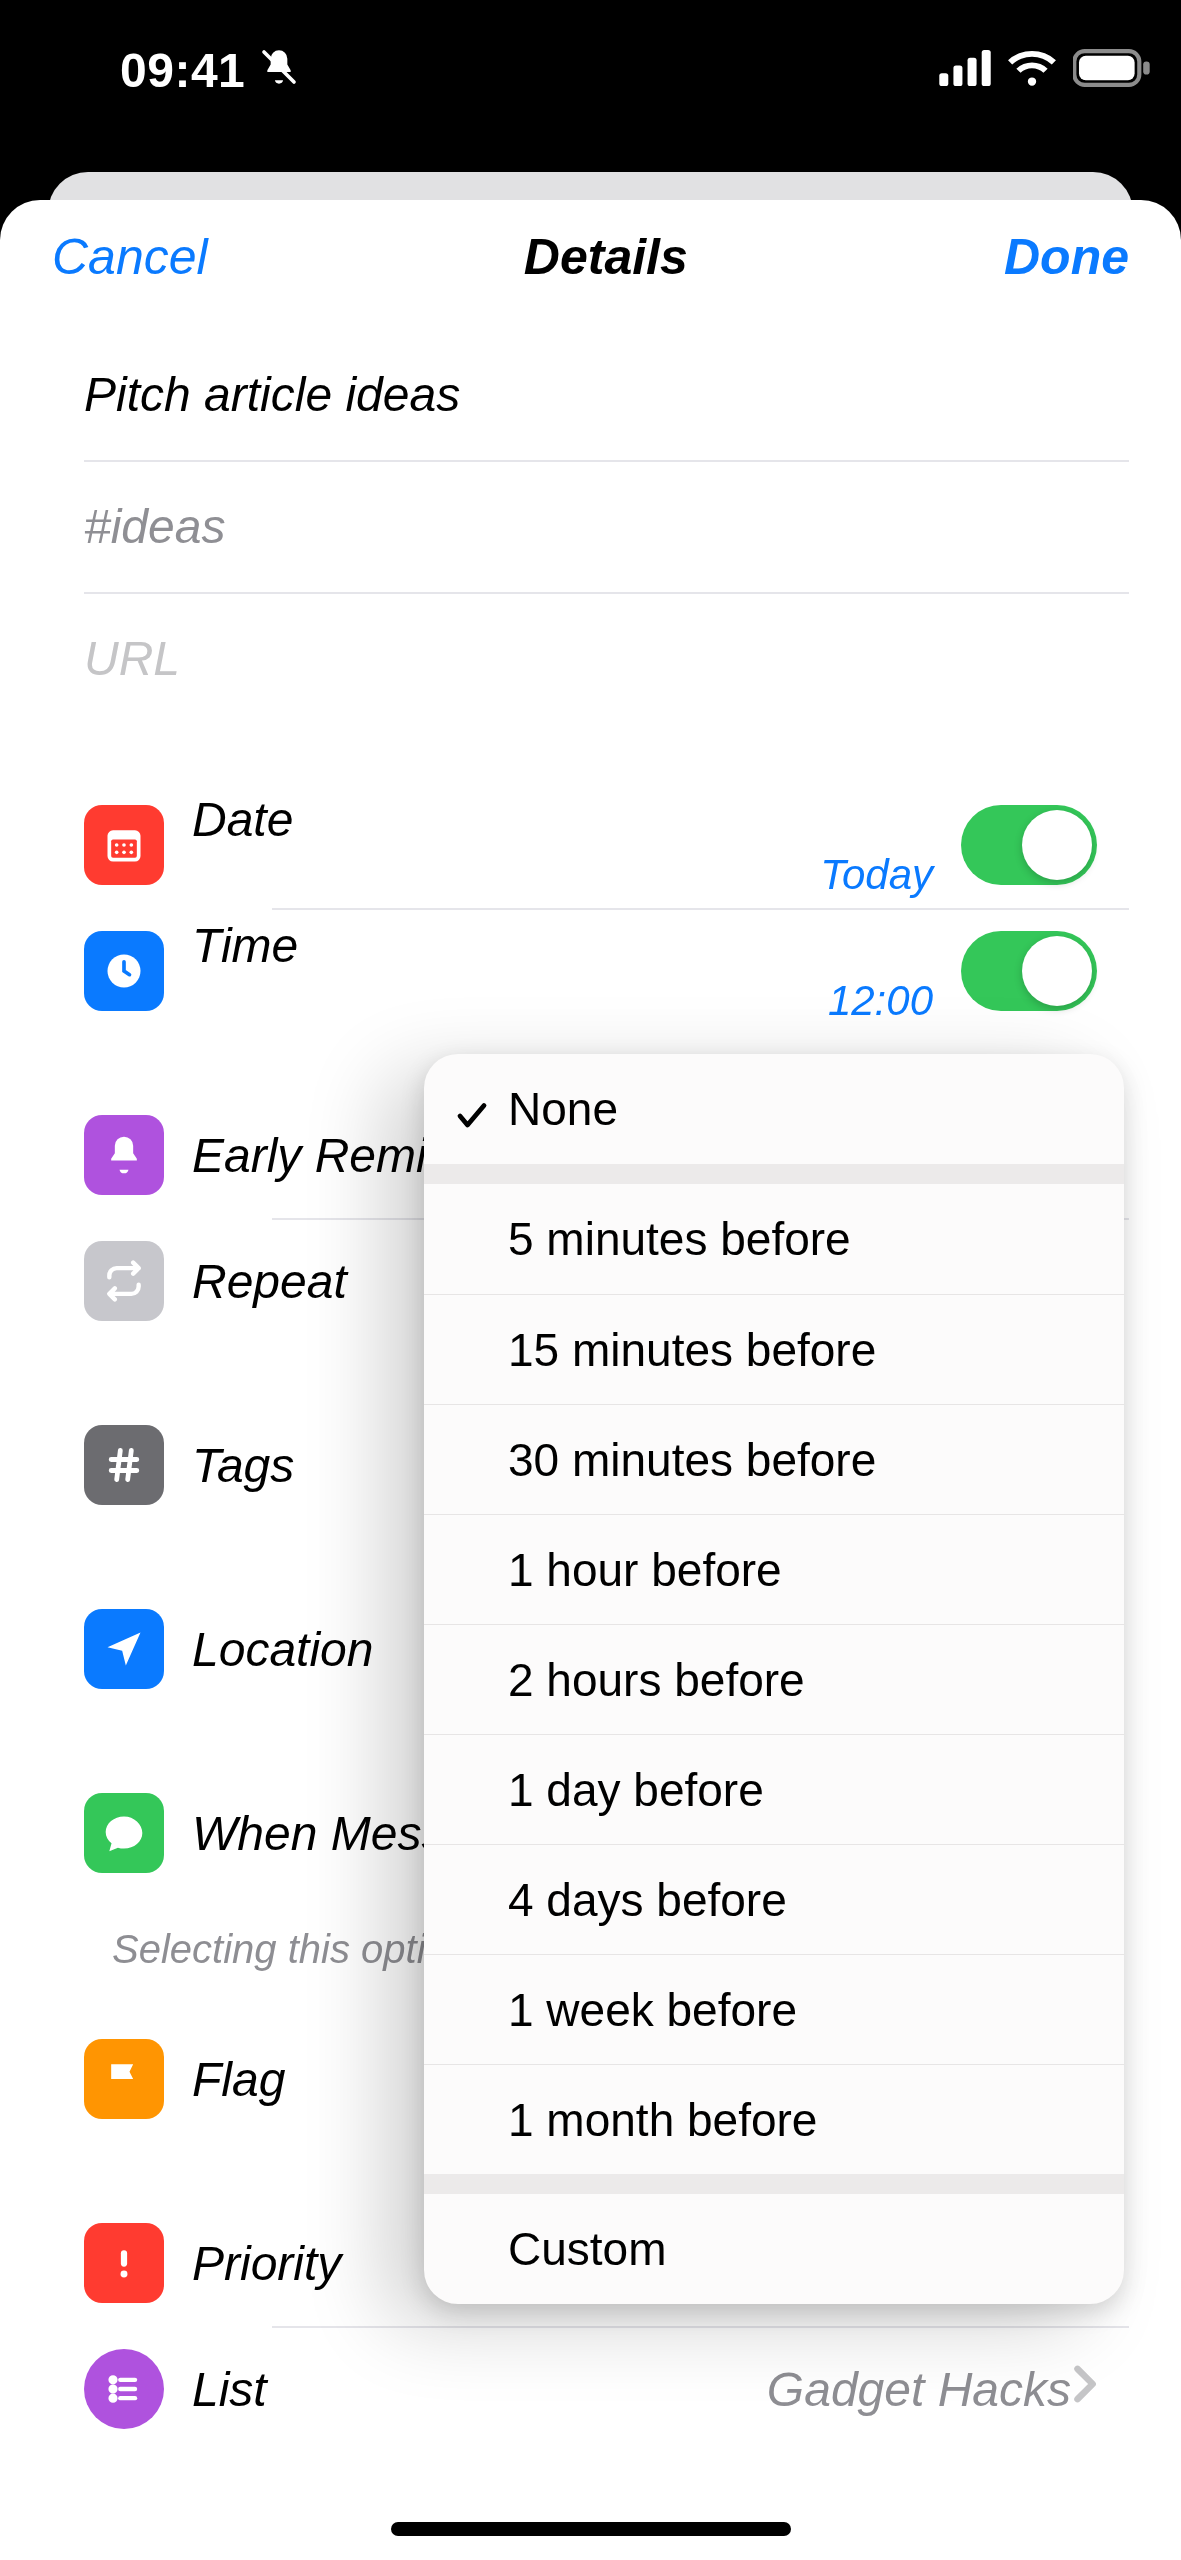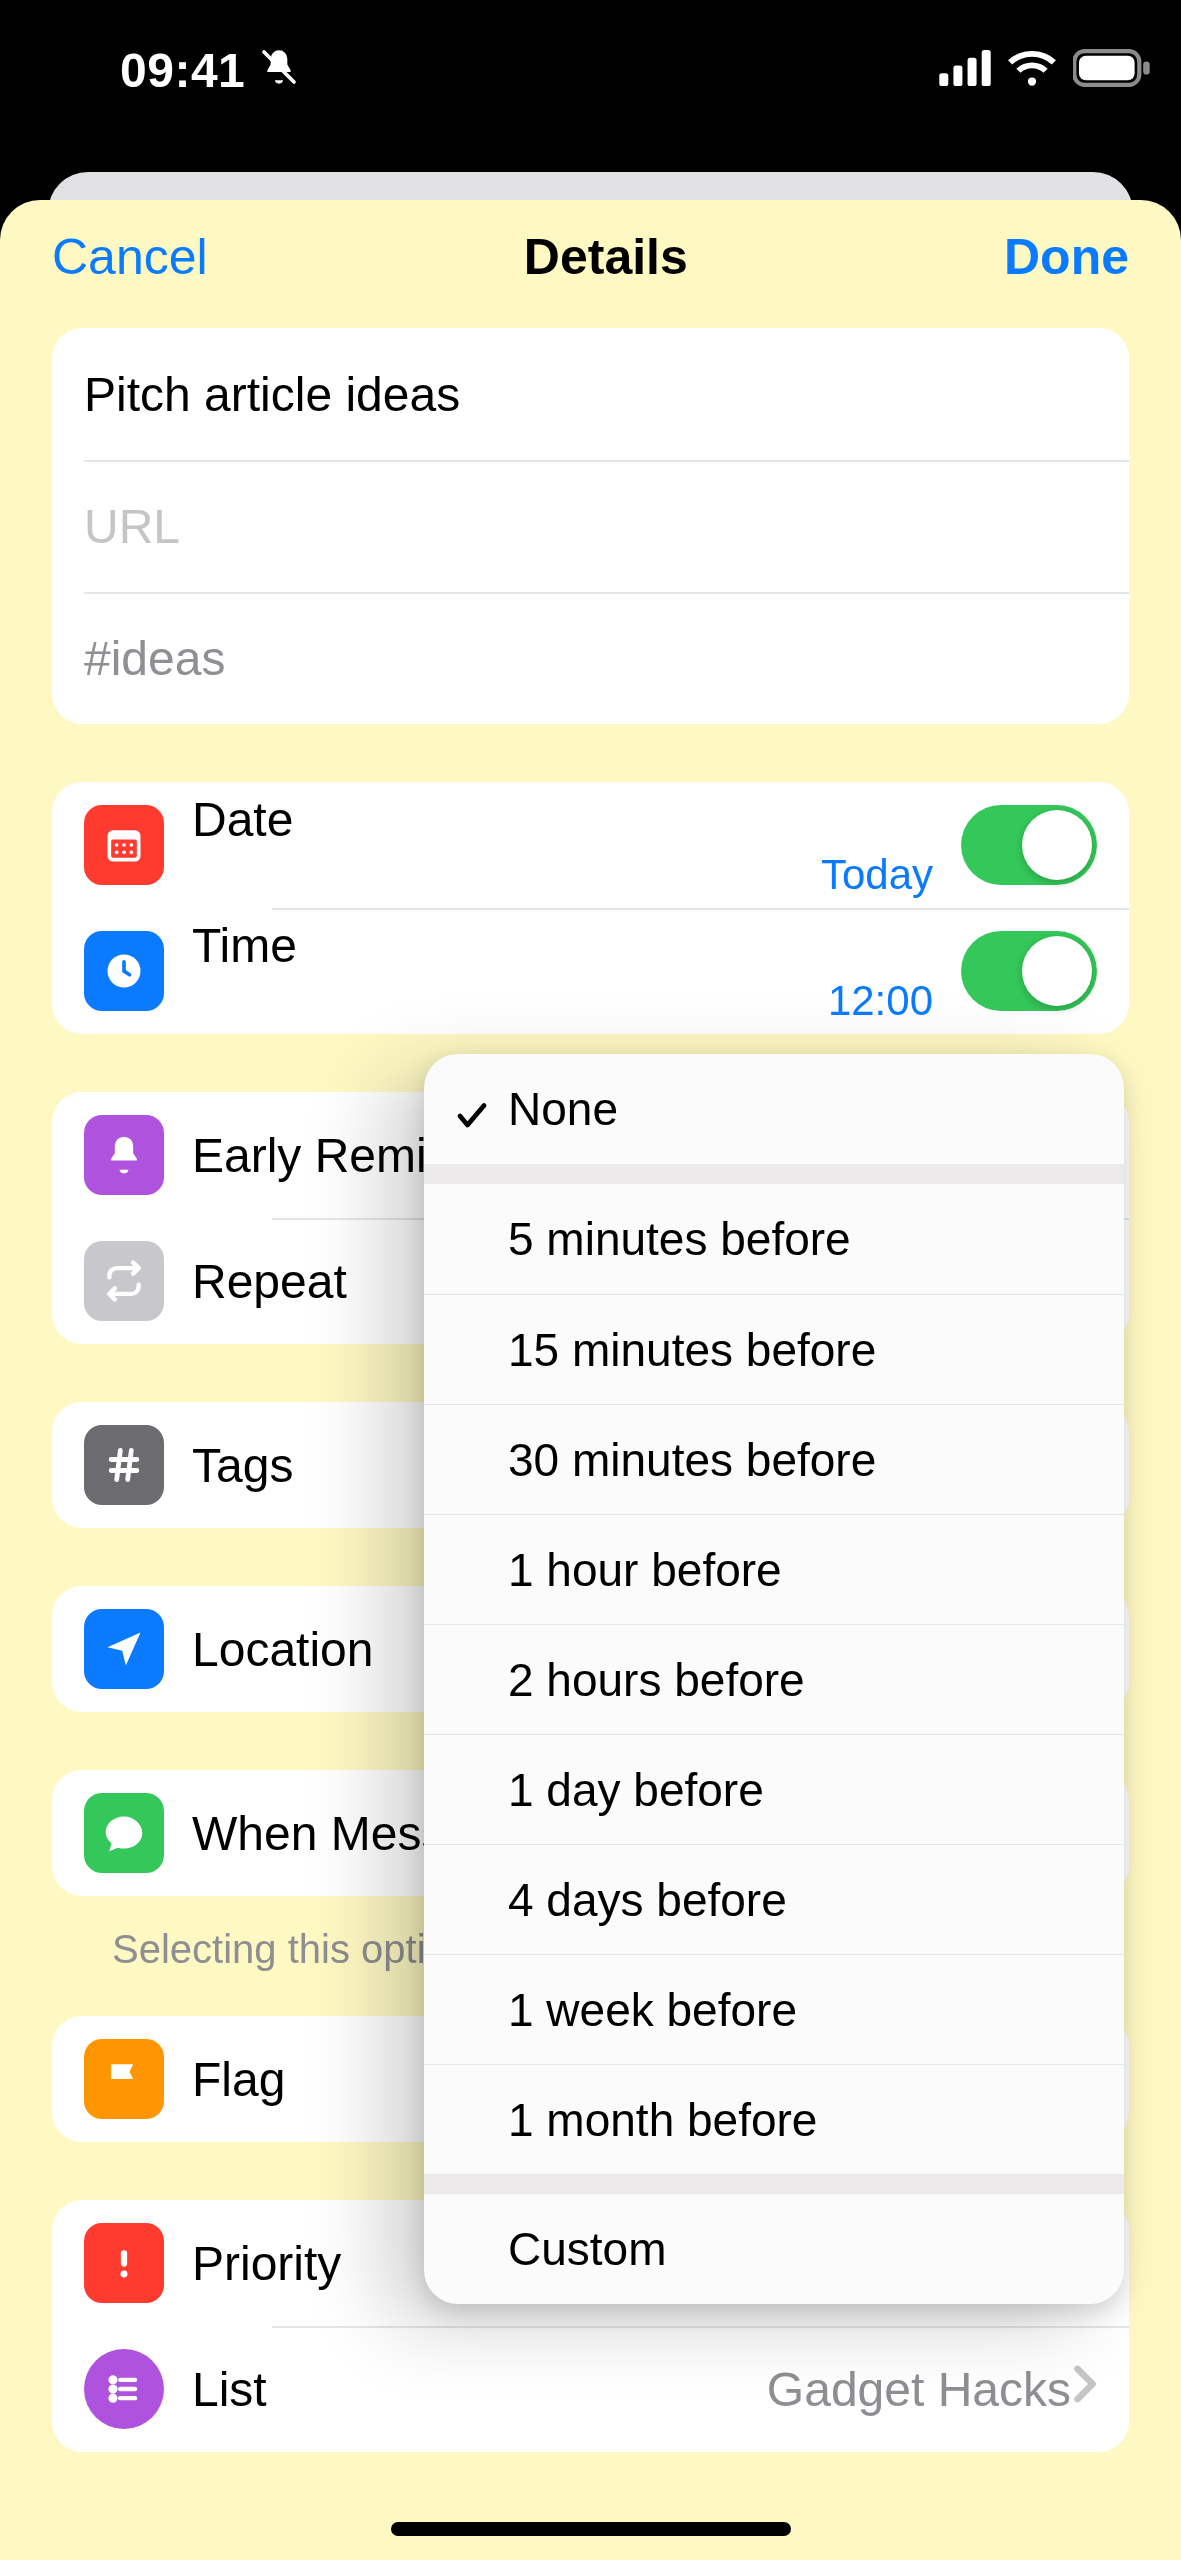--- a/index.html
+++ b/index.html
@@ -25,23 +25,24 @@
   }
   .sheet-peek {
     position: absolute;
     top: 172px; left: 48px; right: 48px; height: 80px;
     background: #e1e1e3;
     border-radius: 40px 40px 0 0;
   }
   .sheet {
     position: absolute;
     top: 200px; left: 0; right: 0; bottom: 0;
-    background: #fef9c3;
+    background: #ffffff;
     border-radius: 40px 40px 0 0;
     overflow: hidden;
+    font-style: italic;
   }
 
   .navbar {
     display: flex;
     align-items: center;
     justify-content: space-between;
     padding: 28px 52px 42px 52px;
   }
   .navbar .title { font-size: 50px; font-weight: 600; color: #000; }
   .nav-btn { font-size: 50px; color: #0a7aff; font-weight: 400; }
@@ -197,24 +198,24 @@
       <span class="nav-btn done">Done</span>
     </div>
 
     <div class="content">
 
       <div class="group fields">
         <div class="row">
           <span class="field-text">Pitch article ideas</span>
         </div>
         <div class="row">
+          <span class="field-hash">#ideas</span>
+        </div>
+        <div class="row">
           <span class="placeholder">URL</span>
-        </div>
-        <div class="row">
-          <span class="field-hash">#ideas</span>
         </div>
       </div>
 
       <div class="group">
         <div class="row icon-row">
           <div class="icon-box ic-red">
             <svg viewBox="0 0 24 24" fill="#fff">
                 <rect x="3" y="4" width="18" height="17" rx="3"></rect>
                 <rect x="5" y="9" width="14" height="10" rx="1" fill="#ff3b30"></rect>
                 <circle cx="8" cy="12" r="1" fill="#fff"></circle>

